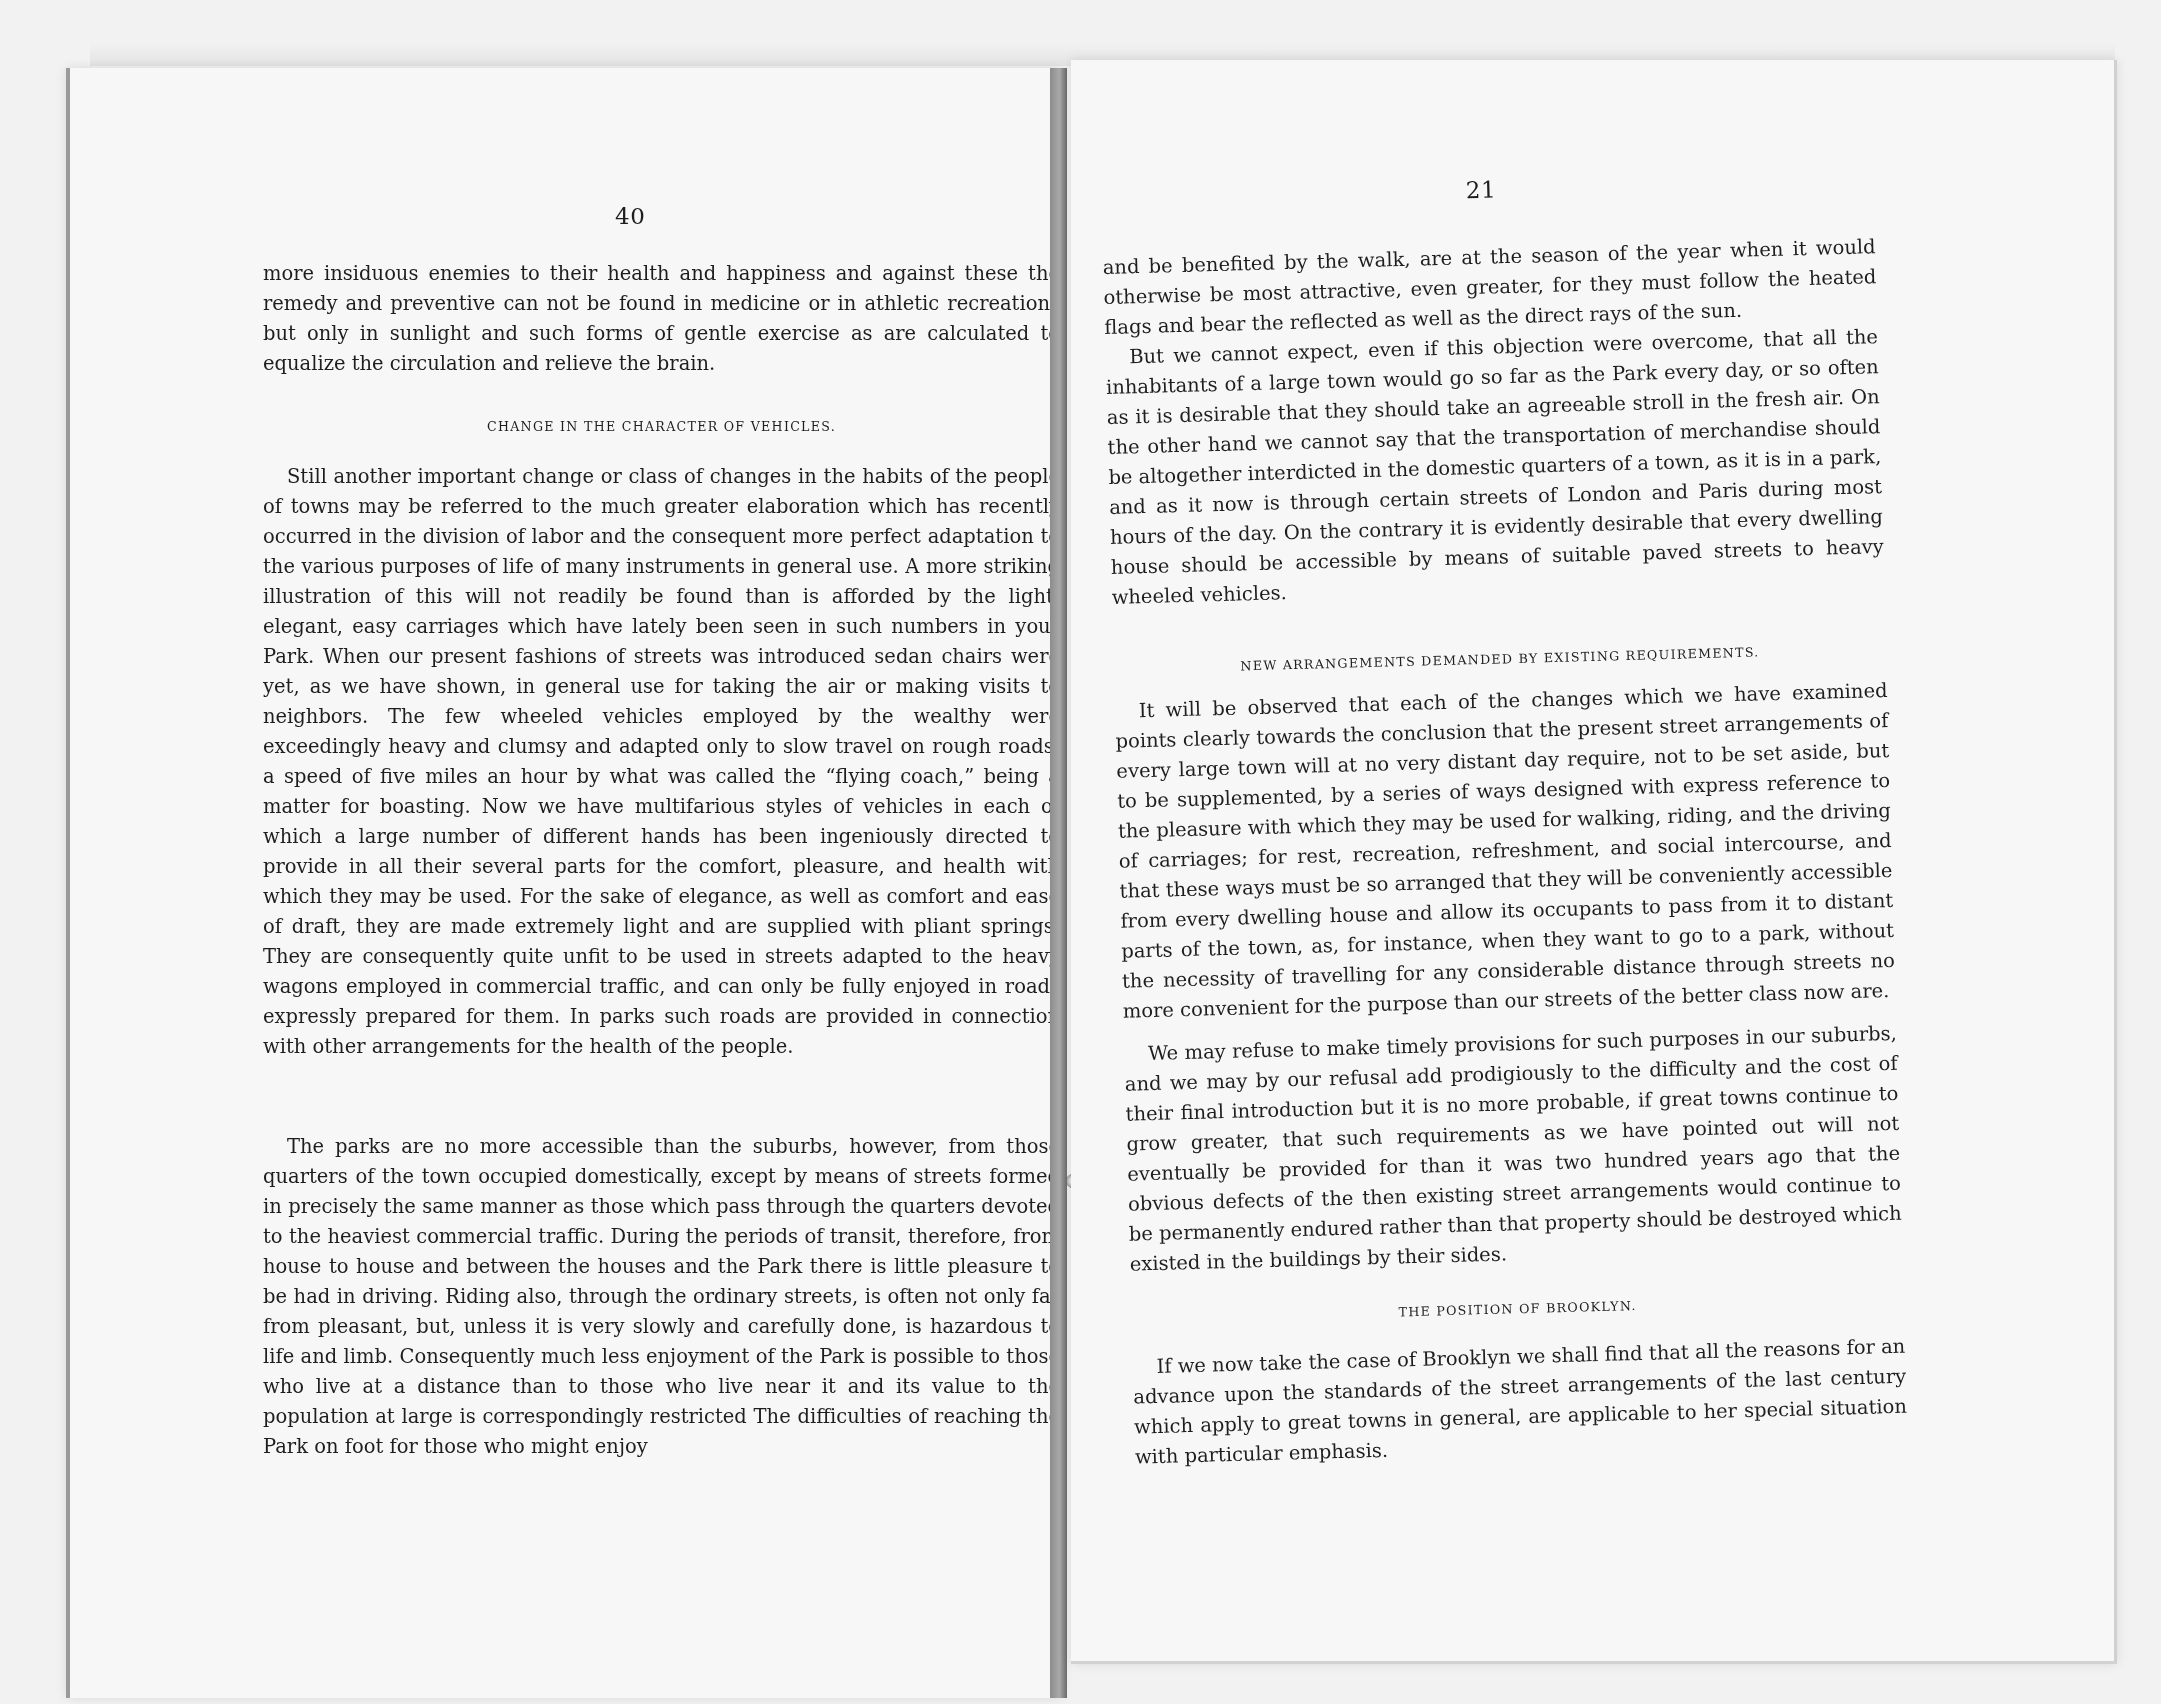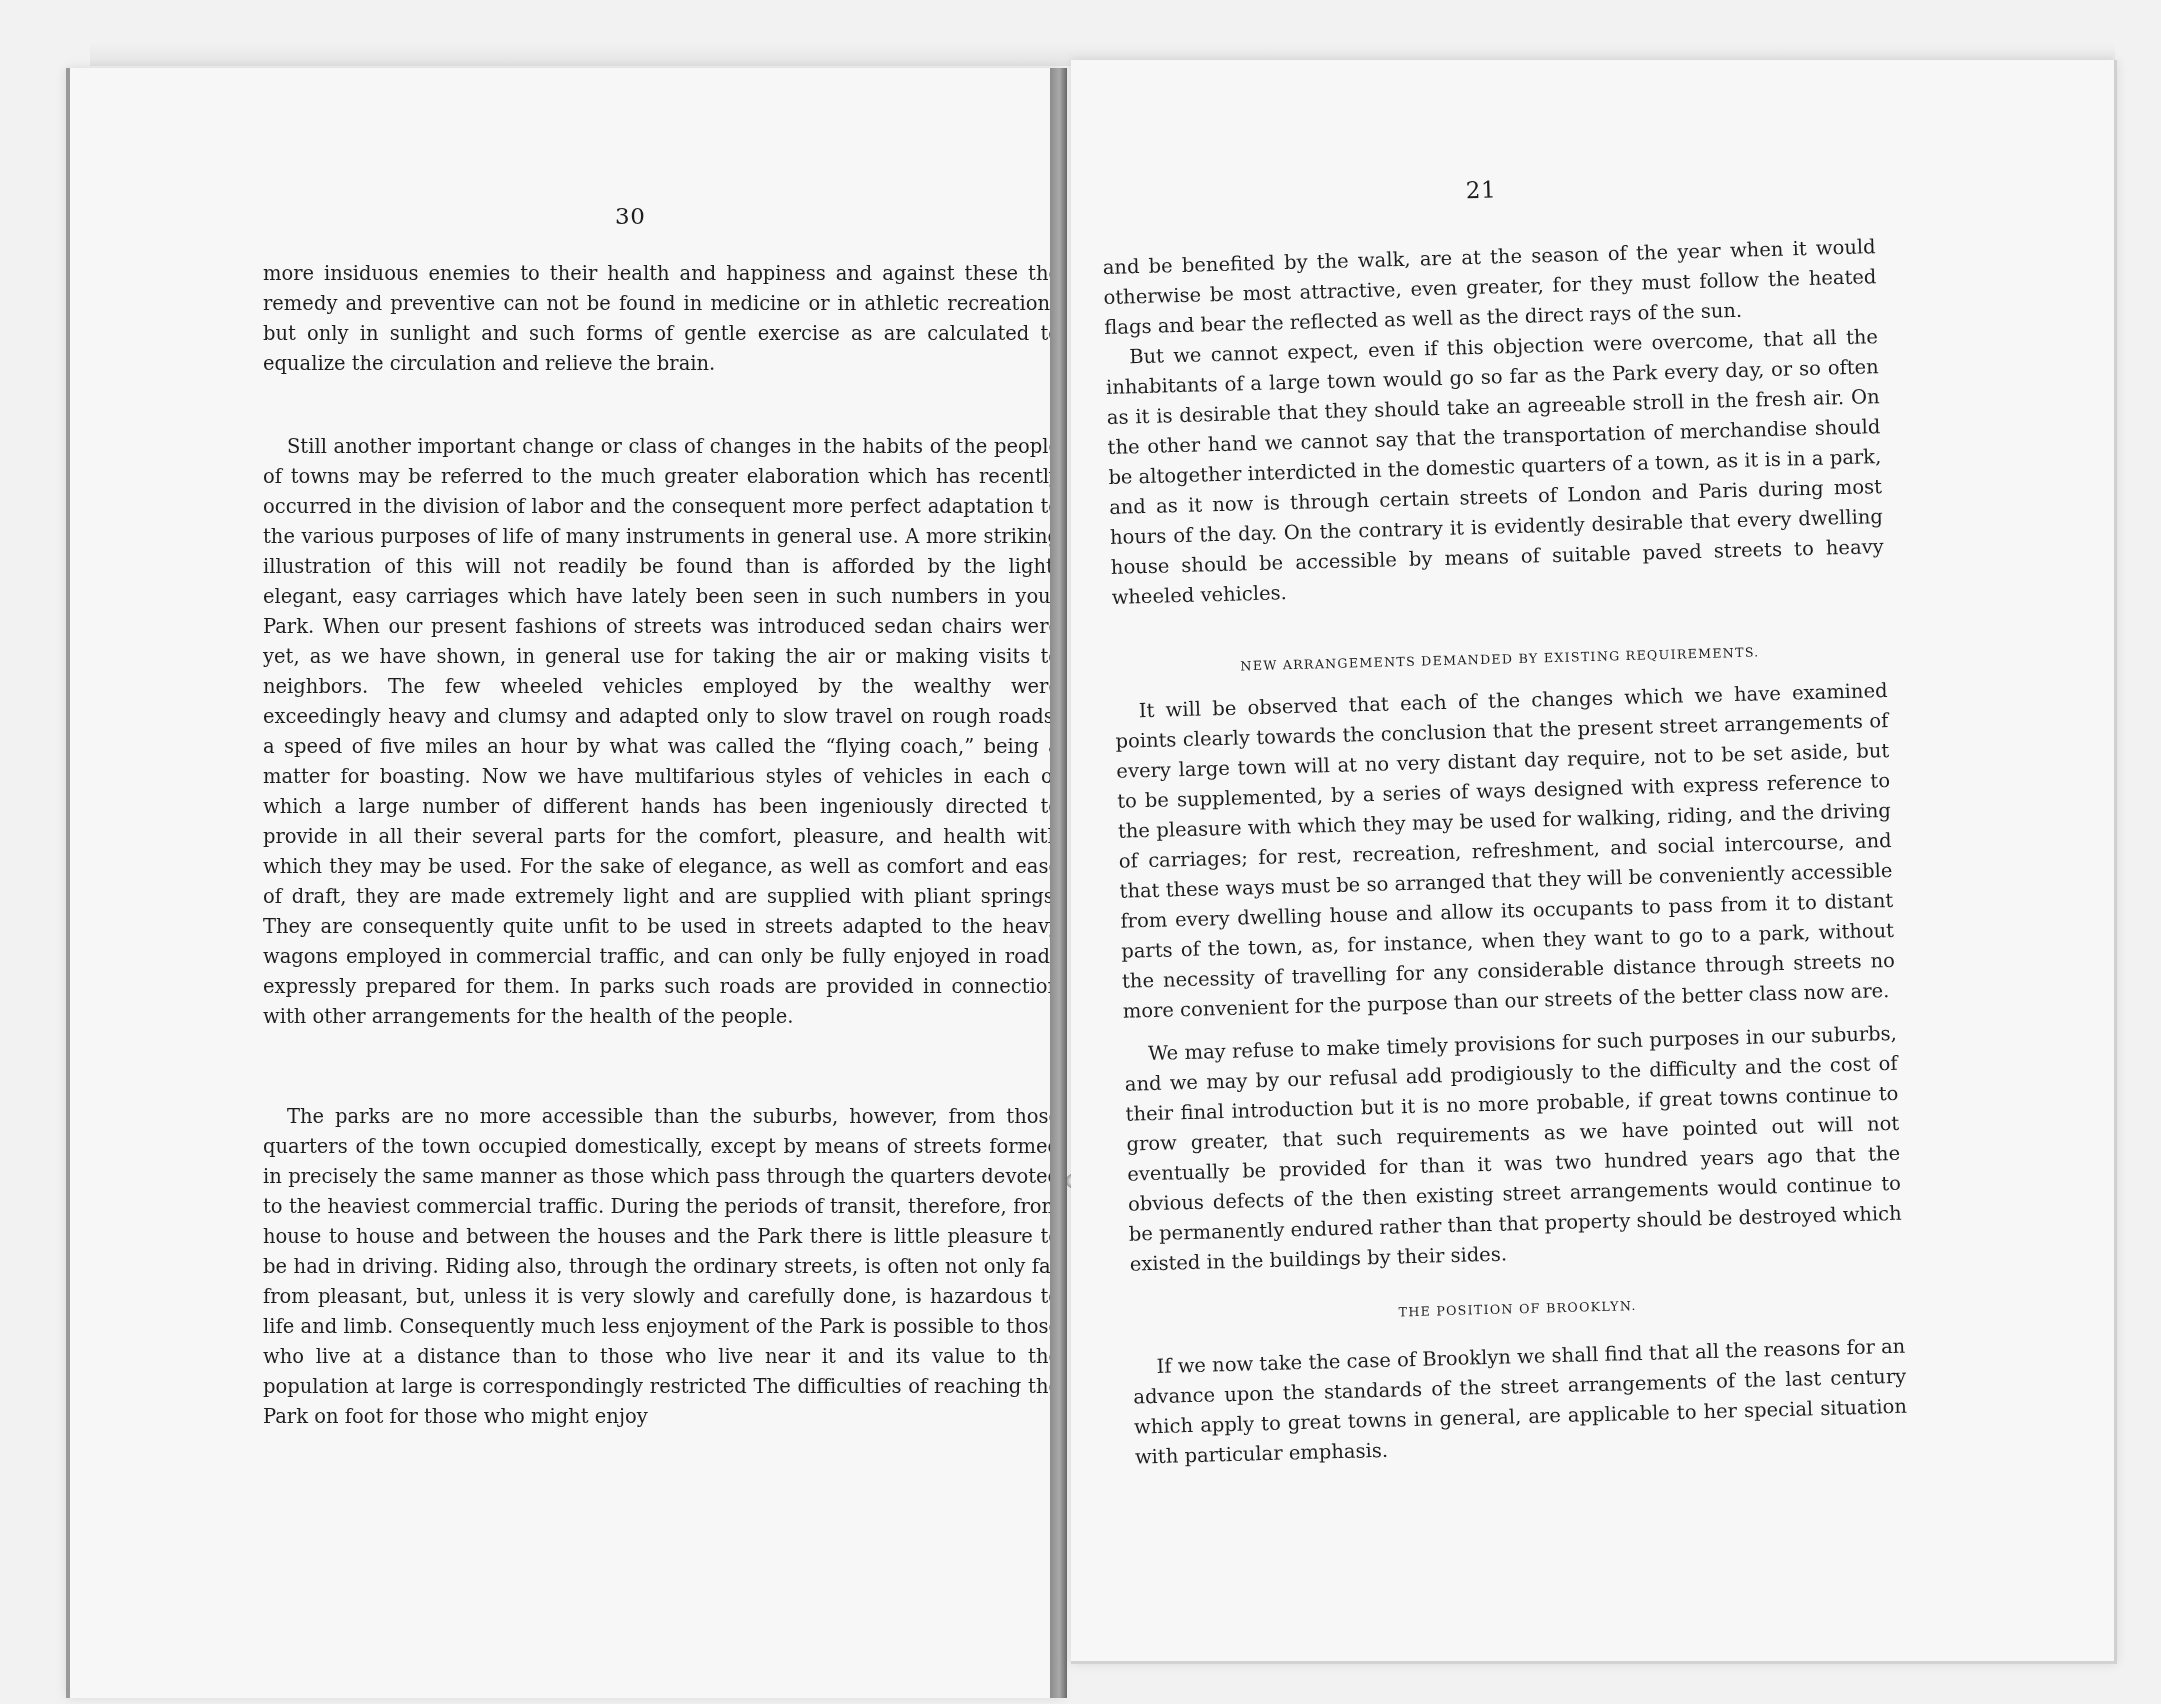--- a/index.html
+++ b/index.html
@@ -110,24 +110,25 @@
     .right .gap-h4 { height: 25px; }
     .right .gap-p4 { height: 18px; }
   </style>
 </head>
 <body>
 
 <div class="spread">
   <div class="top-shadow"></div>
 
   <div class="page left">
-    <div class="page-number">30</div>
+    <div class="page-number">40</div>
     <div class="text-block">
       <p class="para">more insiduous enemies to their health and happiness and against these the remedy and preventive can not be found in medicine or in athletic recreations but only in sunlight and such forms of gentle exercise as are calculated to equalize the circulation and relieve the brain.</p>
       <div class="gap-h1"></div>
+      <p class="heading">Change in the character of vehicles.</p>
       <div class="gap-p1"></div>
       <p class="para indent">Still another important change or class of changes in the habits of the people of towns may be referred to the much greater elaboration which has recently occurred in the division of labor and the consequent more perfect adaptation to the various purposes of life of many instruments in general use.  A more striking illustration of this will not readily be found than is afforded by the light, elegant, easy carriages which have lately been seen in such numbers in your Park.  When our present fashions of streets was introduced sedan chairs were yet, as we have shown, in general use for taking the air or making visits to neighbors. The few wheeled vehicles employed by the wealthy were exceedingly heavy and clumsy and adapted only to slow travel on rough roads, a speed of five miles an hour by what was called the “flying coach,” being a matter for boasting.  Now we have multifarious styles of vehicles in each of which a large number of different hands has been ingeniously directed to provide in all their several parts for the comfort, pleasure, and health with which they may be used.  For the sake of elegance, as well as comfort and ease of draft, they are made extremely light and are supplied with pliant springs.  They are consequently quite unfit to be used in streets adapted to the heavy wagons employed in commercial traffic, and can only be fully enjoyed in roads expressly prepared for them.  In parks such roads are provided in connection with other arrangements for the health of the people.</p>
       <div class="gap-h2"></div>
       <div class="gap-p2"></div>
       <p class="para indent">The parks are no more accessible than the suburbs, however, from those quarters of the town occupied domestically, except by means of streets formed in precisely the same manner as those which pass through the quarters devoted to the heaviest commercial traffic. During the periods of transit, therefore, from house to house and between the houses and the Park there is little pleasure to be had in driving.  Riding also, through the ordinary streets, is often not only far from pleasant, but, unless it is very slowly and carefully done, is hazardous to life and limb.  Consequently much less enjoyment of the Park is possible to those who live at a distance than to those who live near it and its value to the population at large is correspondingly restricted The difficulties of reaching the Park on foot for those who might enjoy</p>
     </div>
   </div>
 
   <div class="spine"></div>
   <div class="staple"></div>

